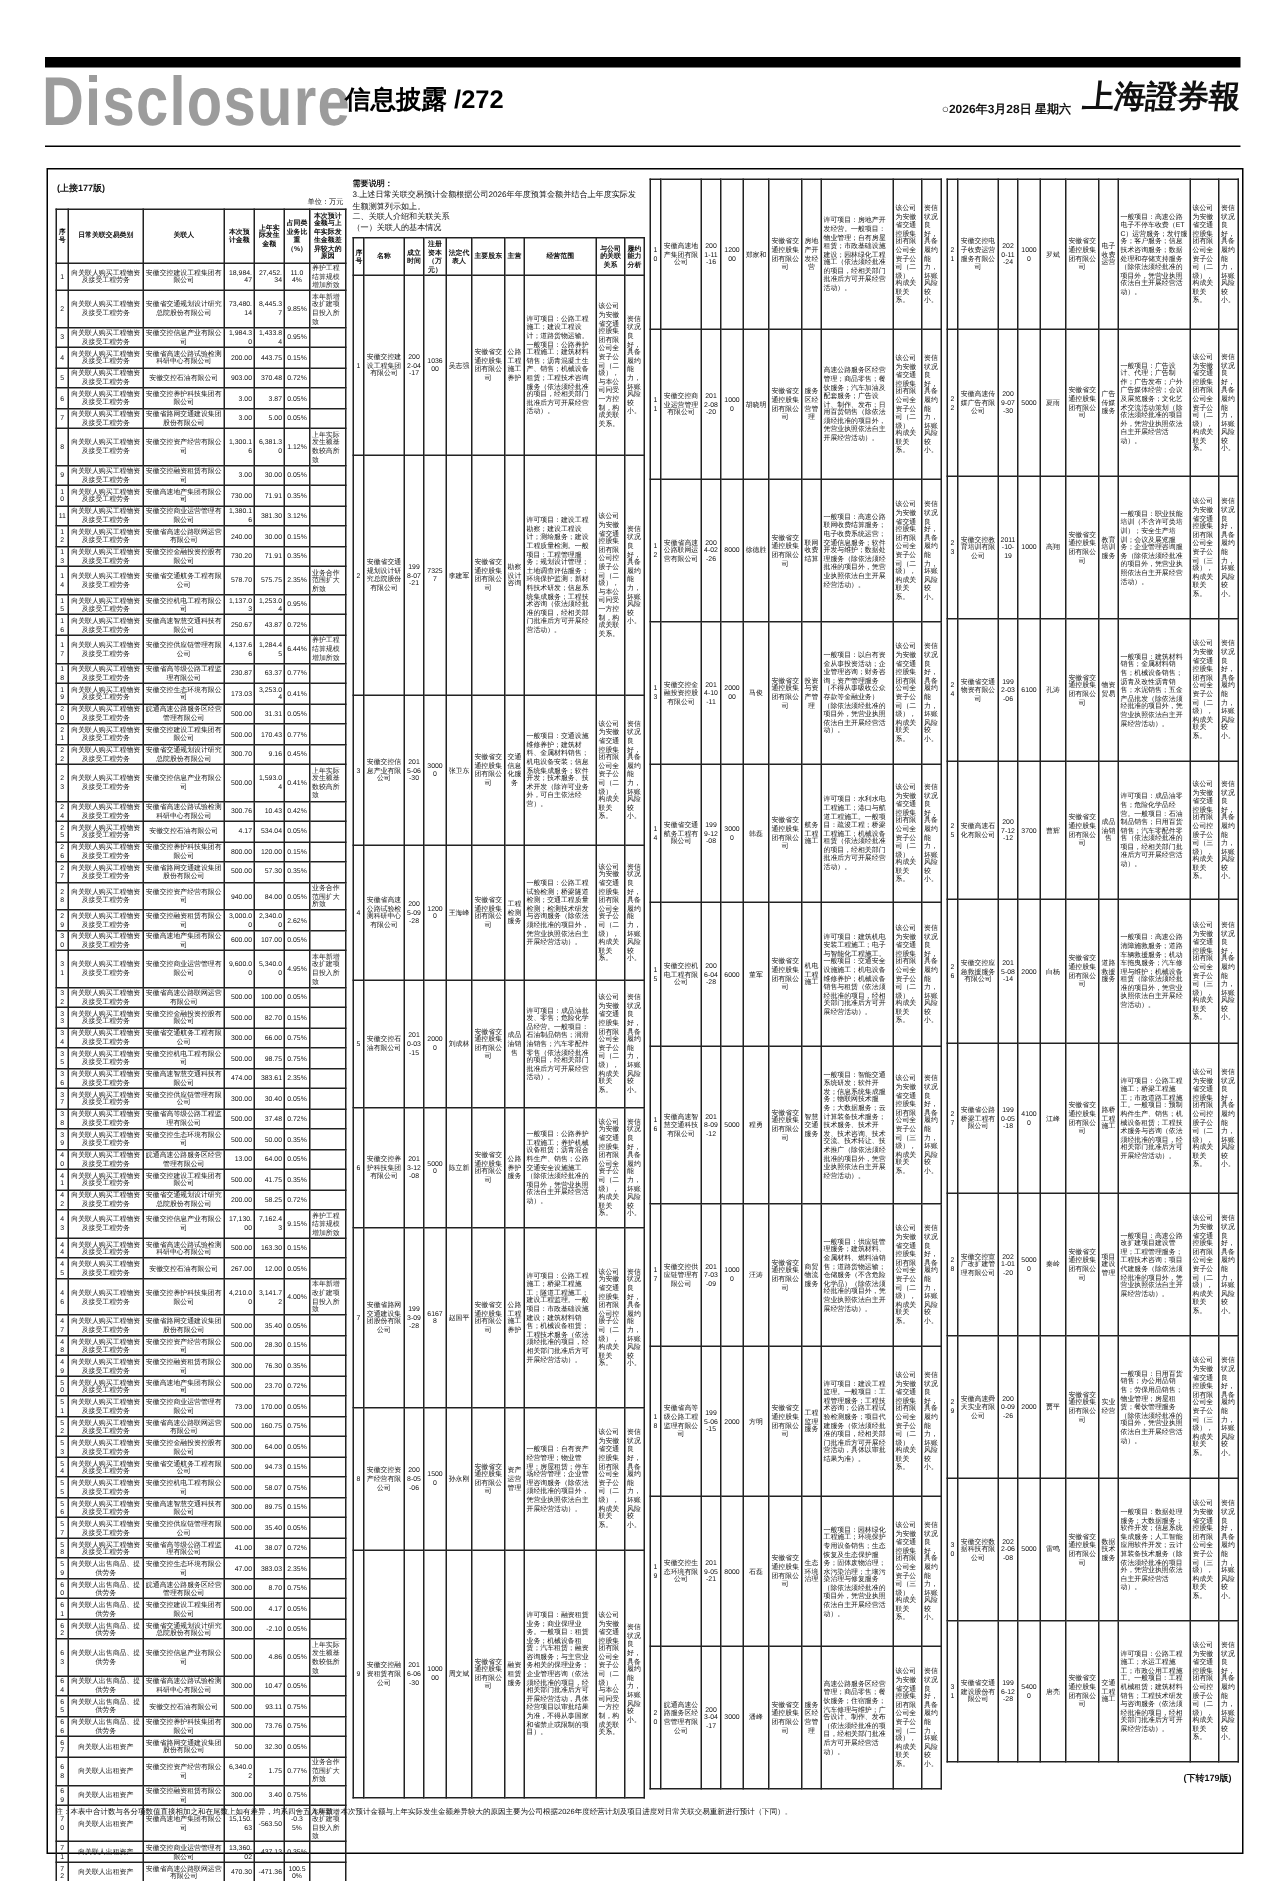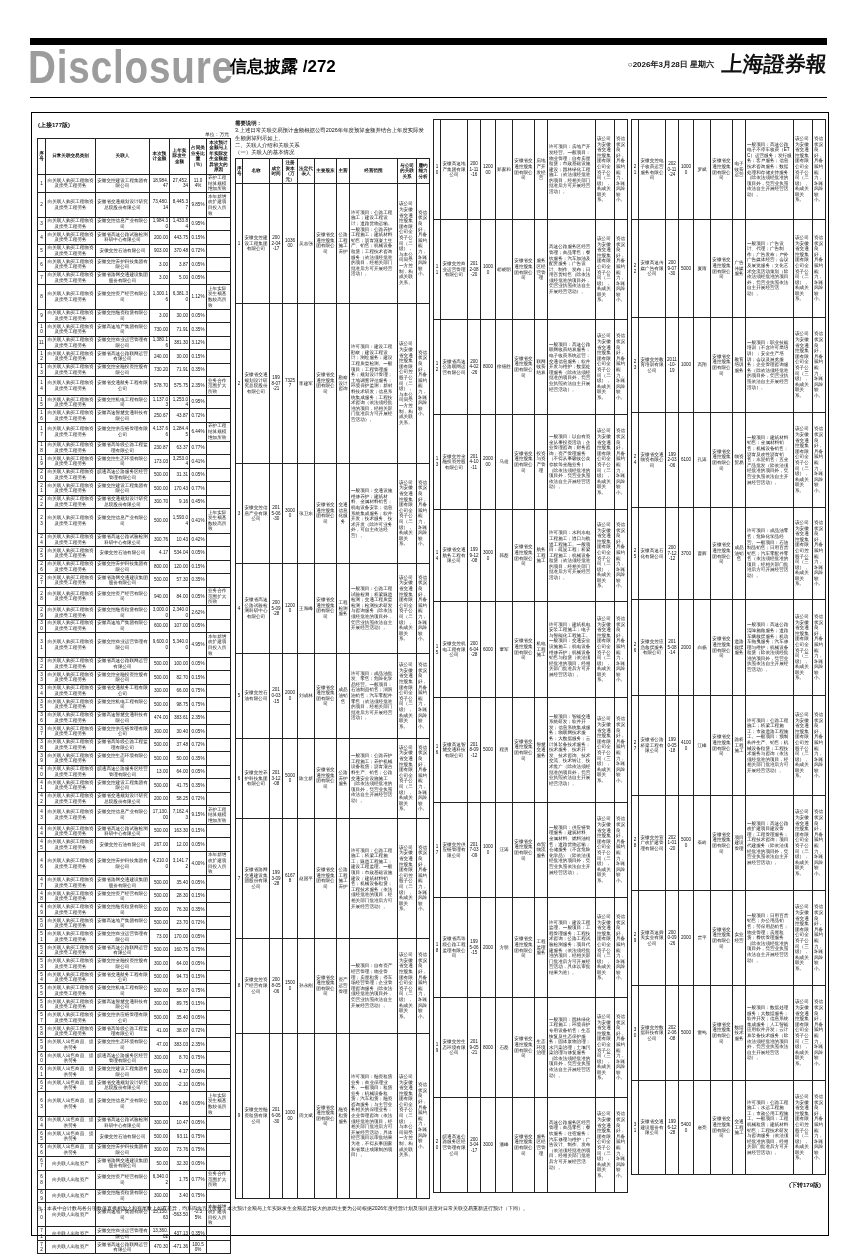--- a/index.html
+++ b/index.html
@@ -1,20 +1,20 @@
 <!DOCTYPE html>
 <html><head>
 <meta charset="utf-8">
 <style>
   html,body{margin:0;padding:0;background:#fff;}
   body{width:857px;height:1254px;position:relative;font-family:"Liberation Sans","DejaVu Sans",sans-serif;color:#111;overflow:hidden;}
   .topbar{position:absolute;left:30px;top:38px;width:797px;height:7px;background:#000;}
   .brand{position:absolute;left:28px;top:40px;font-size:46px;font-weight:800;color:#9c9c9c;letter-spacing:1px;transform:scaleX(.84);transform-origin:left;white-space:nowrap;}
   .cn-title{position:absolute;left:230px;top:55px;font-size:17px;font-weight:bold;color:#000;white-space:nowrap;}
-  .mast-right{position:absolute;right:30px;top:50px;display:flex;align-items:center;gap:8px;}
+  .mast-right{position:absolute;right:30px;top:50px;display:flex;align-items:flex-end;gap:8px;}
   .date{font-size:8px;font-weight:bold;white-space:nowrap;}
   .paper-logo{font-family:"DejaVu Serif","Liberation Serif",serif;font-size:21px;font-weight:bold;transform:skewX(-6deg);white-space:nowrap;}
   .rule{position:absolute;left:30px;top:97px;width:797px;border-top:1.5px solid #000;}
   .content{position:absolute;left:31px;top:112px;width:796px;height:1122px;border:1px solid #000;}
   .col{position:absolute;top:6px;}
   .g1{left:5px;width:193px;}
   .g2{left:203px;width:194px;}
   .g3{left:401px;width:194px;}
   .g4{left:599px;width:194px;}
   .cont-note{font-size:6px;font-weight:bold;margin:2px 0 1px 1px;}

